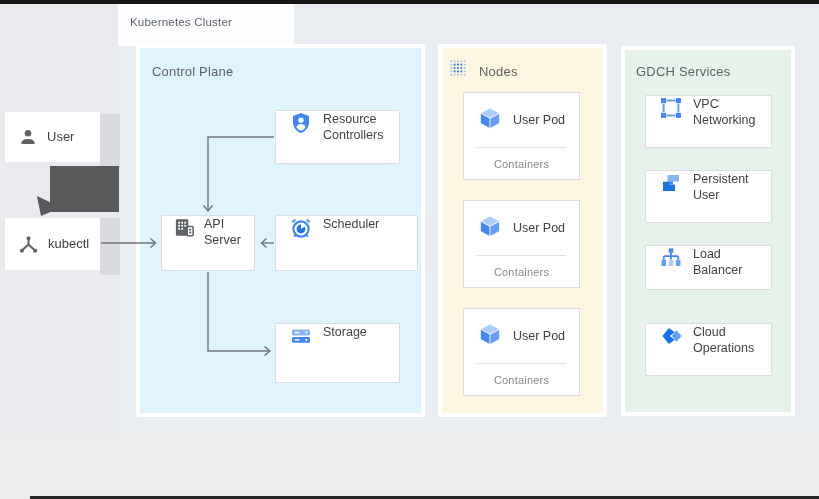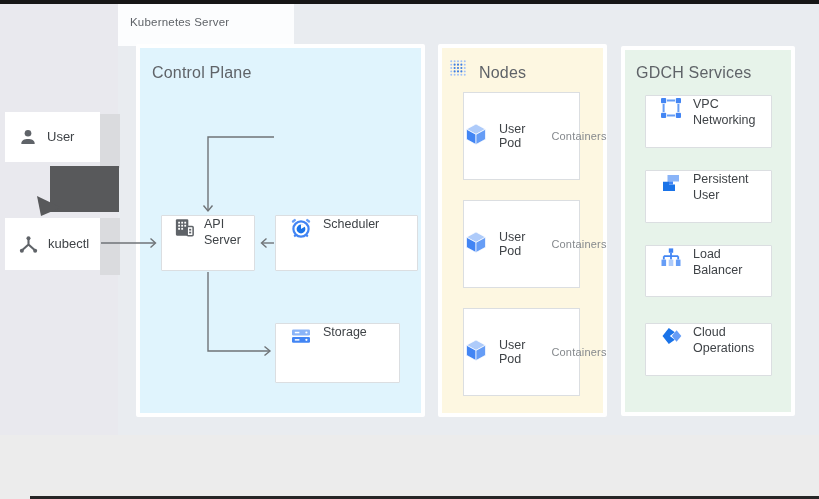--- a/index.html
+++ b/index.html
@@ -13,21 +13,21 @@
   .diagram-bg{left:118px;top:4px;width:701px;height:431px;background:#e9ecf0;}
   .label-band{left:118px;top:4px;width:176px;height:42px;background:#fcfdfe;}
 
   .cluster-label{left:130px;top:16px;font-size:11.5px;color:#5f6368;letter-spacing:.2px;}
 
   
   .panel{position:absolute;border:4px solid #ffffff;box-sizing:border-box;border-radius:2px;}
   .panel-blue{left:136px;top:44px;width:289px;height:373px;background:#e0f4fd;}
   .panel-yellow{left:438px;top:44px;width:169px;height:373px;background:#fdf7e1;}
   .panel-green{left:621px;top:46px;width:174px;height:370px;background:#e7f3ea;}
-  .plabel{position:absolute;font-size:16px;color:#5f6368;letter-spacing:.2px;}
+  .plabel{position:absolute;font-size:13px;color:#5f6368;letter-spacing:.2px;}
 
   
   .wbox{position:absolute;background:#fff;border:1px solid #dbdee1;box-sizing:border-box;
         display:flex;align-items:flex-start;border-radius:1px;}
   .wbox .ic{flex:0 0 auto;display:flex;margin-left:13px;margin-right:10px;}
   .lbl{font-size:12.5px;color:#3f4347;line-height:16px;}
   .lbl span{display:block;}
 
   
   .actor{position:absolute;background:#fff;display:flex;align-items:center;}
@@ -37,42 +37,42 @@
 
   
   .rc-box{left:275px;top:110px;width:125px;height:54px;}
   .api-box{left:161px;top:215px;width:94px;height:56px;}
   .api-box .ic{margin-left:11px;margin-right:8px;}
   .sched-box{left:275px;top:215px;width:143px;height:56px;}
   .stor-box{left:275px;top:323px;width:125px;height:60px;}
 
   
   .pod{position:absolute;left:463px;width:117px;height:88px;background:#fff;
-       border:1px solid #dbdee1;box-sizing:border-box;display:flex;flex-direction:row;}
+       border:1px solid #dbdee1;box-sizing:border-box;display:flex;flex-direction:column;}
   .pod-top{flex:0 0 54px;display:flex;align-items:center;justify-content:center;gap:11px;}
   .pod-top .ptitle{font-size:12.5px;color:#3f4347;}
   .pod-div{height:1px;background:#e0e2e5;margin:0 13px;}
   .pod-sub{flex:1;display:flex;align-items:center;justify-content:center;
            font-size:11px;color:#85898d;letter-spacing:.2px;}
 
   
   .gbox{left:645px;width:127px;height:53px;}
 
   .overlay{position:absolute;left:0;top:0;pointer-events:none;}
 </style>
 </head>
 <body>
 
 <div id="stage">
 
   <div class="abs top-border"></div>
   <div class="abs left-rail"></div>
   <div class="abs diagram-bg"></div>
   <div class="abs label-band"></div>
-  <div class="abs cluster-label">Kubernetes Server</div>
+  <div class="abs cluster-label">Kubernetes Cluster</div>
 
   <div class="panel panel-blue"></div>
   <div class="panel panel-yellow"></div>
   <div class="panel panel-green"></div>
 
   <div class="plabel" style="left:152px;top:64px">Control Plane</div>
 
   <svg class="abs" style="left:449px;top:59px" width="18" height="18" viewBox="0 0 24 24">
     <g fill="#9fc0f8">
       <circle cx="3" cy="3" r="1.3"></circle>
@@ -129,20 +129,33 @@
         <g fill="#5f6368">
           <circle cx="12" cy="4.8" r="2.3"></circle>
           <circle cx="4.4" cy="19.2" r="2.3"></circle>
           <circle cx="19.6" cy="19.2" r="2.3"></circle>
         </g>
       </svg>
     </span>
     <span class="lbl">kubectl</span>
   </div>
 
+  <div class="wbox rc-box">
+    <span class="ic">
+      <svg width="24" height="24" viewBox="0 0 24 24">
+        <path d="M12 2l8 3v6.2c0 4.9-3.4 9.2-8 10.8-4.6-1.6-8-5.9-8-10.8V5z" fill="#4285f4"></path>
+        <circle cx="12" cy="9.2" r="2.7" fill="#fff"></circle>
+        <path d="M7.4 16.2c.4-2.2 2.3-3.3 4.6-3.3s4.2 1.1 4.6 3.3c-1.2 1.7-2.8 3-4.6 3.6-1.8-.6-3.4-1.9-4.6-3.6z" fill="#fff"></path>
+      </svg>
+    </span>
+    <span class="lbl">
+      <span>Resource</span>
+      <span>Controllers</span>
+    </span>
+  </div>
 
   <div class="wbox api-box">
     <span class="ic">
       <svg width="23" height="23" viewBox="0 0 24 24">
         <rect x="3" y="3.5" width="13" height="17" rx="1.2" fill="#5f6368"></rect>
         <g fill="#fff">
           <rect x="5.4" y="6" width="1.9" height="1.9"></rect>
             <rect x="8.6" y="6" width="1.9" height="1.9"></rect>
             <rect x="11.8" y="6" width="1.9" height="1.9"></rect>
           <rect x="5.4" y="9.2" width="1.9" height="1.9"></rect>
@@ -270,21 +283,21 @@
         <path d="M4 10.8h6v2.6h6V20H4z" fill="#1a73e8"></path>
         <rect x="10" y="10.8" width="4" height="2.6" fill="#4285f4"></rect>
       </svg>
     </span>
     <span class="lbl">
       <span>Persistent</span>
       <span>User</span>
     </span>
   </div>
 
-  <div class="wbox gbox" style="top:245px;height:52px">
+  <div class="wbox gbox" style="top:245px;height:45px">
     <span class="ic">
       <svg width="24" height="24" viewBox="0 0 24 24">
         <rect x="9.8" y="2.4" width="4.4" height="4.4" fill="#4285f4"></rect>
         <path d="M12 6.8v3.4M4.8 10.2h14.4M4.8 10.2v3.4M12 10.2v3.4M19.2 10.2v3.4" stroke="#4285f4" stroke-width="1.8" fill="none"></path>
         <rect x="2.5" y="13.6" width="4.6" height="6.4" fill="#669df6"></rect>
         <rect x="9.7" y="13.6" width="4.6" height="6.4" fill="#aecbfa"></rect>
         <rect x="16.9" y="13.6" width="4.6" height="6.4" fill="#669df6"></rect>
       </svg>
     </span>
     <span class="lbl">

